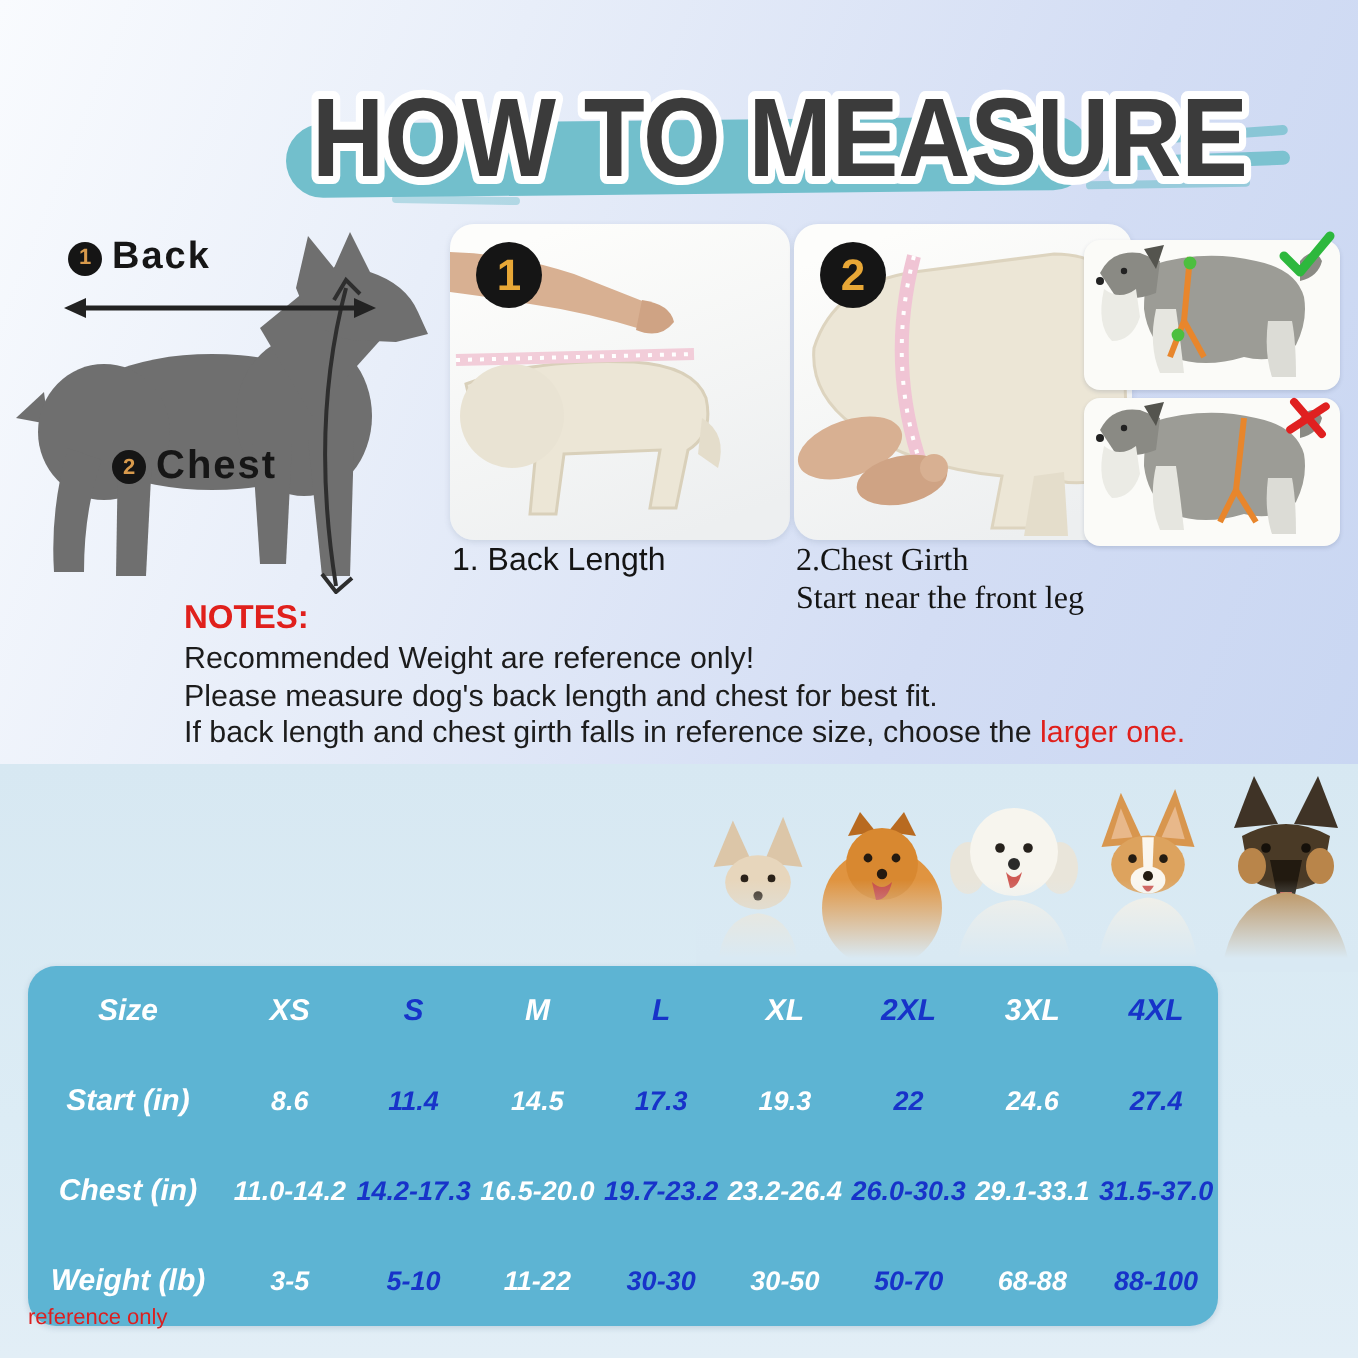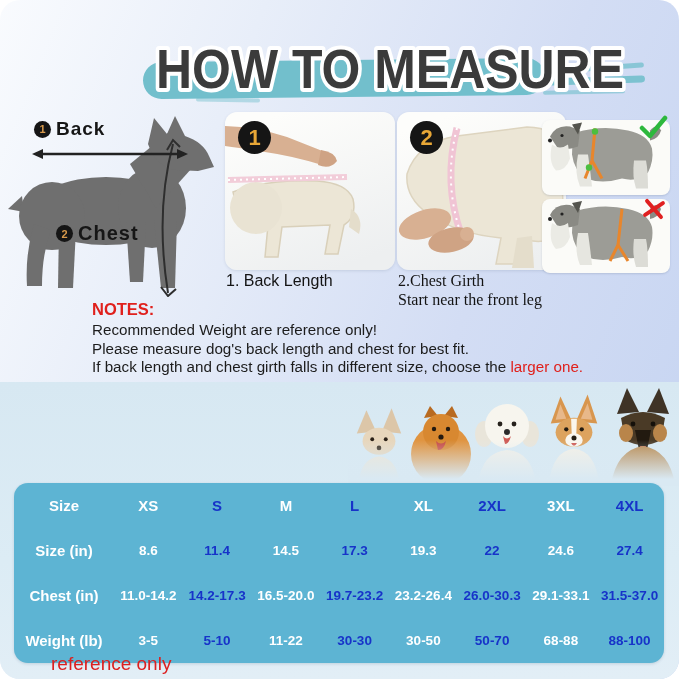--- a/index.html
+++ b/index.html
@@ -1,18 +1,18 @@
 <!DOCTYPE html>
 <html><head>
 <meta charset="utf-8">
 <style>
   html,body{margin:0;padding:0;}
   body{font-family:"Liberation Sans",sans-serif;background:#fff;}
   #stage{position:relative;width:679px;height:679px;overflow:hidden;
-         background:linear-gradient(112deg,#f9fbfe 0%,#e8eef9 28%,#d3ddf4 62%,#c4d3f1 100%);border-radius:20px;}
+         background:linear-gradient(112deg,#f9fbfe 0%,#e8eef9 28%,#d3ddf4 62%,#c4d3f1 100%);}
 
   
   .brush{position:absolute;left:143px;top:60px;width:402px;height:37px;background:#72bfcc;
          border-radius:19px;transform:rotate(-.6deg);}
   .streak{position:absolute;background:#72bfcc;border-radius:4px;}
   .streak.s1{left:540px;top:66px;width:104px;height:5px;opacity:.75;transform:rotate(-4deg);}
   .streak.s2{left:548px;top:77px;width:97px;height:7px;opacity:.9;transform:rotate(-2deg);}
   .streak.s3{left:543px;top:90px;width:82px;height:4px;opacity:.6;transform:rotate(-1deg);}
   .streak.s4{left:196px;top:98px;width:64px;height:4px;opacity:.45;transform:rotate(1deg);}
   .title-svg{position:absolute;left:140px;top:30px;}
@@ -51,31 +51,31 @@
 
   
   .panel{position:absolute;left:0;top:382px;width:679px;height:297px;
          background:linear-gradient(180deg,#d7e8f2 0%,#dcecf5 60%,#e2eef6 100%);}
   .dog-strip{position:absolute;left:351px;top:386px;width:328px;height:98px;display:flex;
              align-items:flex-end;justify-content:space-between;}
   .dog-fade{position:absolute;left:348px;top:440px;width:331px;height:46px;
             background:linear-gradient(180deg,rgba(216,232,242,0) 0%,#d9e9f3 85%);}
 
   
-  .size-table{position:absolute;left:14px;top:483px;width:650px;height:180px;background:#5db4d3;
+  .size-table{position:absolute;left:14px;top:483px;width:595px;height:180px;background:#5db4d3;
               border-radius:14px;display:grid;grid-template-columns:100px repeat(8,1fr);
               grid-template-rows:repeat(4,1fr);align-items:center;justify-items:center;
-              box-shadow:0 1px 3px rgba(40,80,110,.18);}
+              box-shadow:0 1px 3px rgba(40,80,110,.18);font-style:italic;}
   .size-table span{font-weight:700;font-size:13.5px;white-space:nowrap;}
   .size-table .rowlbl{font-size:15px;color:#ffffff;}
   .size-table .hdr{font-size:15px;}
   .w{color:#ffffff;}
   .b{color:#1733c9;}
 
-  .footnote{position:absolute;left:14px;top:653px;color:#dc1f1f;font-size:19px;font-weight:500;z-index:5;margin-left:37px;}
+  .footnote{position:absolute;left:14px;top:653px;color:#dc1f1f;font-size:11px;font-weight:500;z-index:5;}
 </style>
 </head>
 <body>
 
 <div id="stage">
 
   <div class="brush"></div>
   <div class="streak s1"></div>
   <div class="streak s2"></div>
   <div class="streak s3"></div>
@@ -195,21 +195,21 @@
         <line x1="4" y1="5" x2="20" y2="19"></line>
           <line x1="20" y1="5" x2="4" y2="19"></line>
       </g>
     </svg>
   </div>
 
   <div class="notes-head">NOTES:</div>
   <div class="notes-body">
     <div>Recommended Weight are reference only!</div>
     <div>Please measure dog's back length and chest for best fit.</div>
-    <div><span>If back length and chest girth falls in different size, choose the </span><span class="red">larger one.</span></div>
+    <div><span>If back length and chest girth falls in reference size, choose the </span><span class="red">larger one.</span></div>
   </div>
 
   <div class="panel"></div>
 
   <div class="dog-strip">
     <svg width="56" height="76" viewBox="0 0 58 78">
       <polygon points="6,26 16,2 26,24" fill="#dcc6a8"></polygon>
         <polygon points="32,24 42,0 52,26" fill="#dcc6a8"></polygon>
       <ellipse cx="29" cy="34" rx="17" ry="14" fill="#e7d6bc"></ellipse>
       <circle cx="22" cy="32" r="2" fill="#2a2118"></circle>
@@ -270,21 +270,21 @@
     <span class="rowlbl">Size</span>
     <span class="hdr w">XS</span>
     <span class="hdr b">S</span>
     <span class="hdr w">M</span>
     <span class="hdr b">L</span>
     <span class="hdr w">XL</span>
     <span class="hdr b">2XL</span>
     <span class="hdr w">3XL</span>
     <span class="hdr b">4XL</span>
 
-    <span class="rowlbl">Size (in)</span>
+    <span class="rowlbl">Start (in)</span>
     <span class="w">8.6</span>
     <span class="b">11.4</span>
     <span class="w">14.5</span>
     <span class="b">17.3</span>
     <span class="w">19.3</span>
     <span class="b">22</span>
     <span class="w">24.6</span>
     <span class="b">27.4</span>
 
     <span class="rowlbl">Chest (in)</span>

